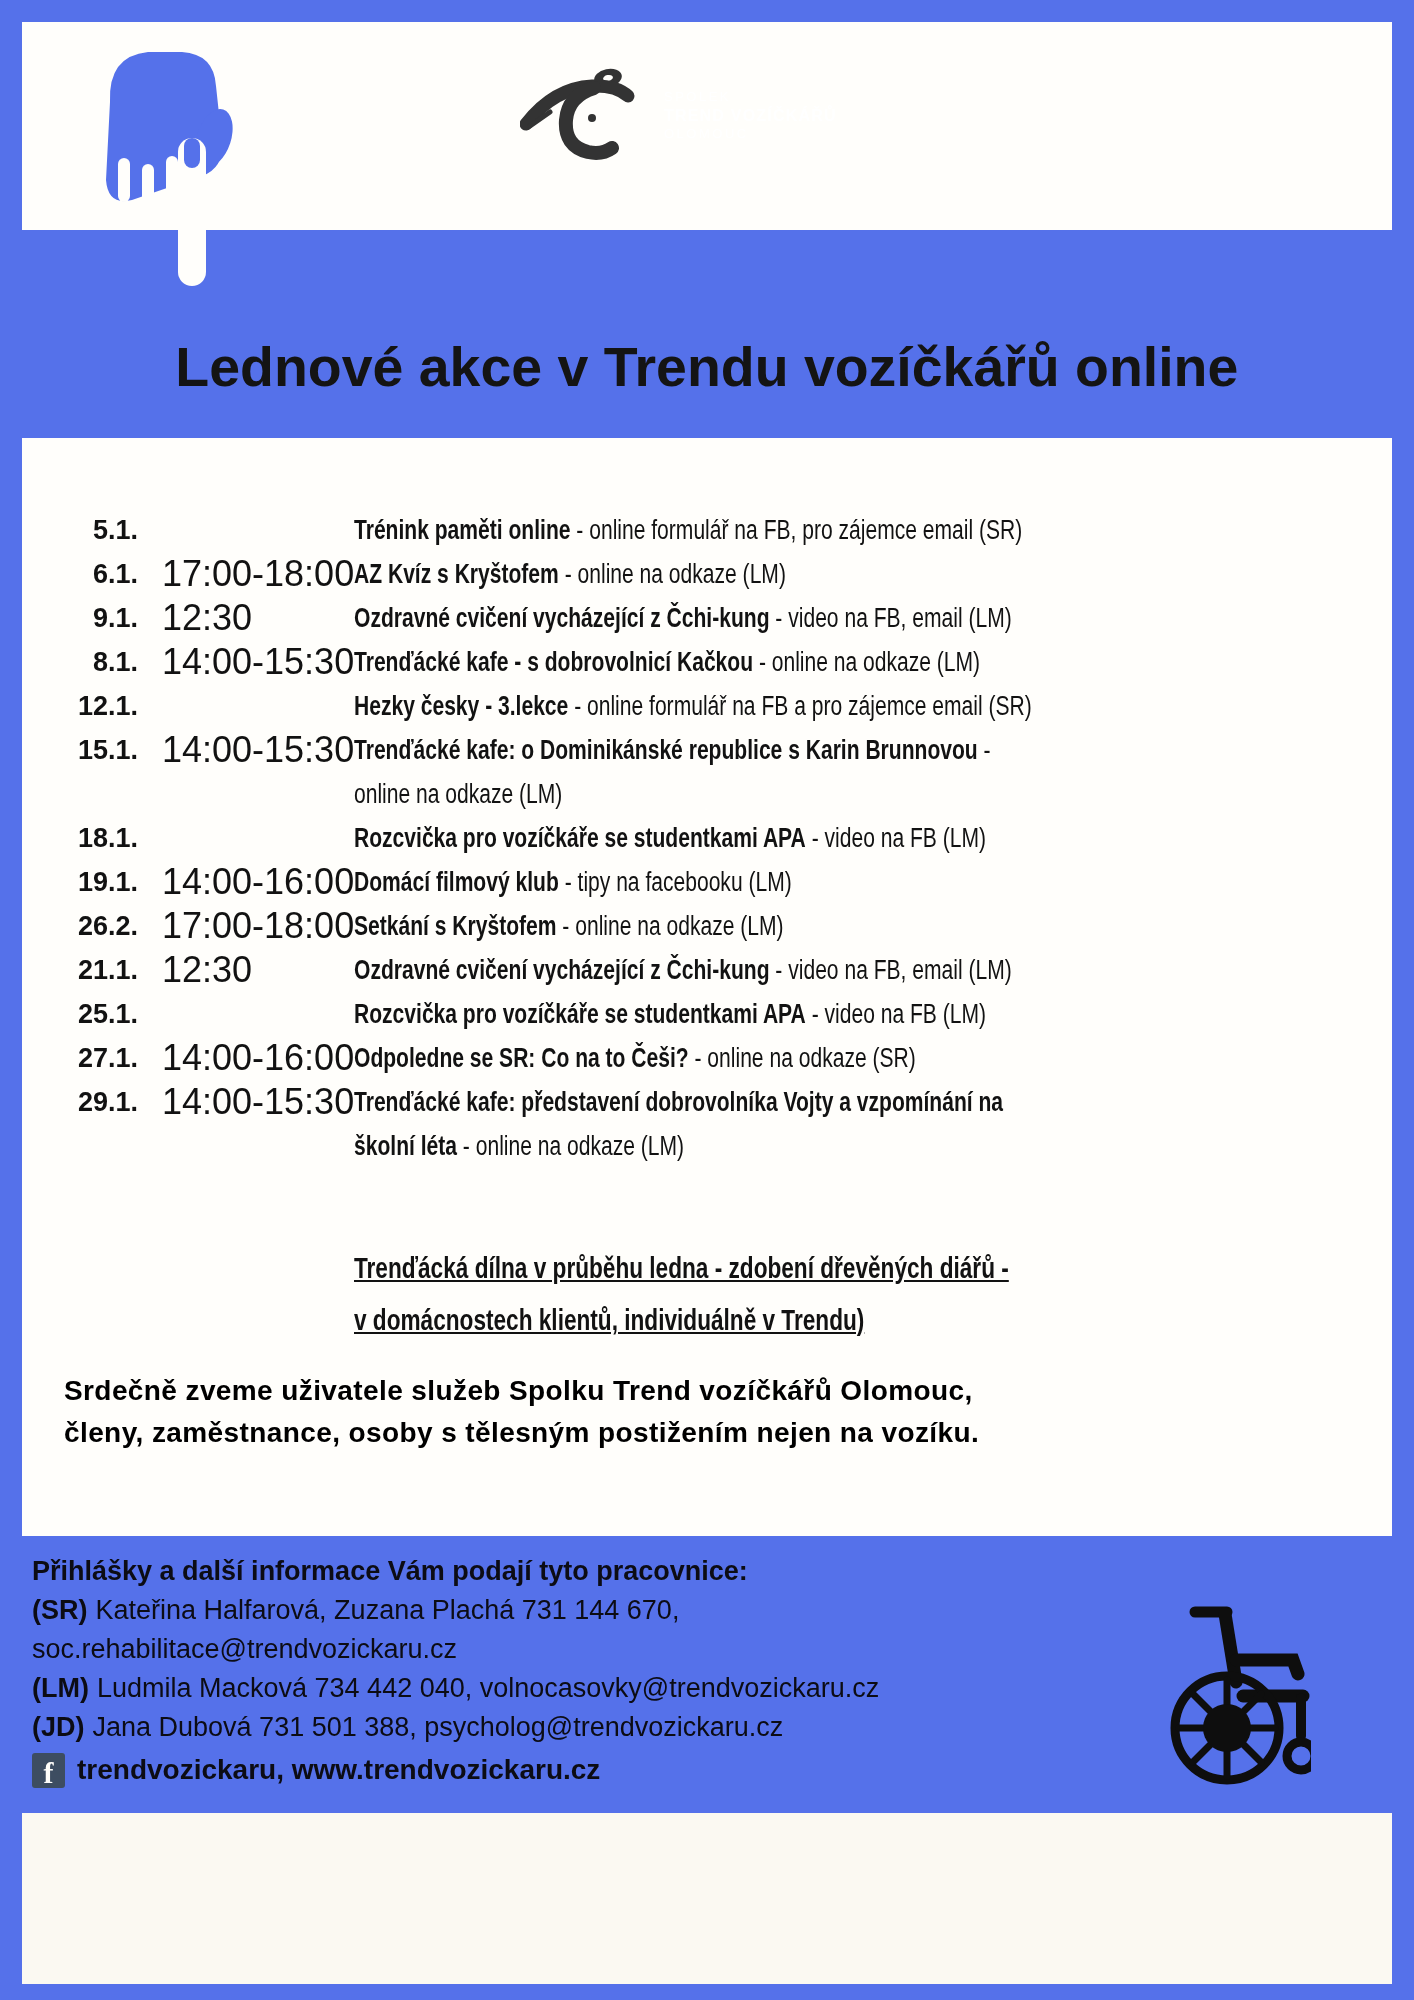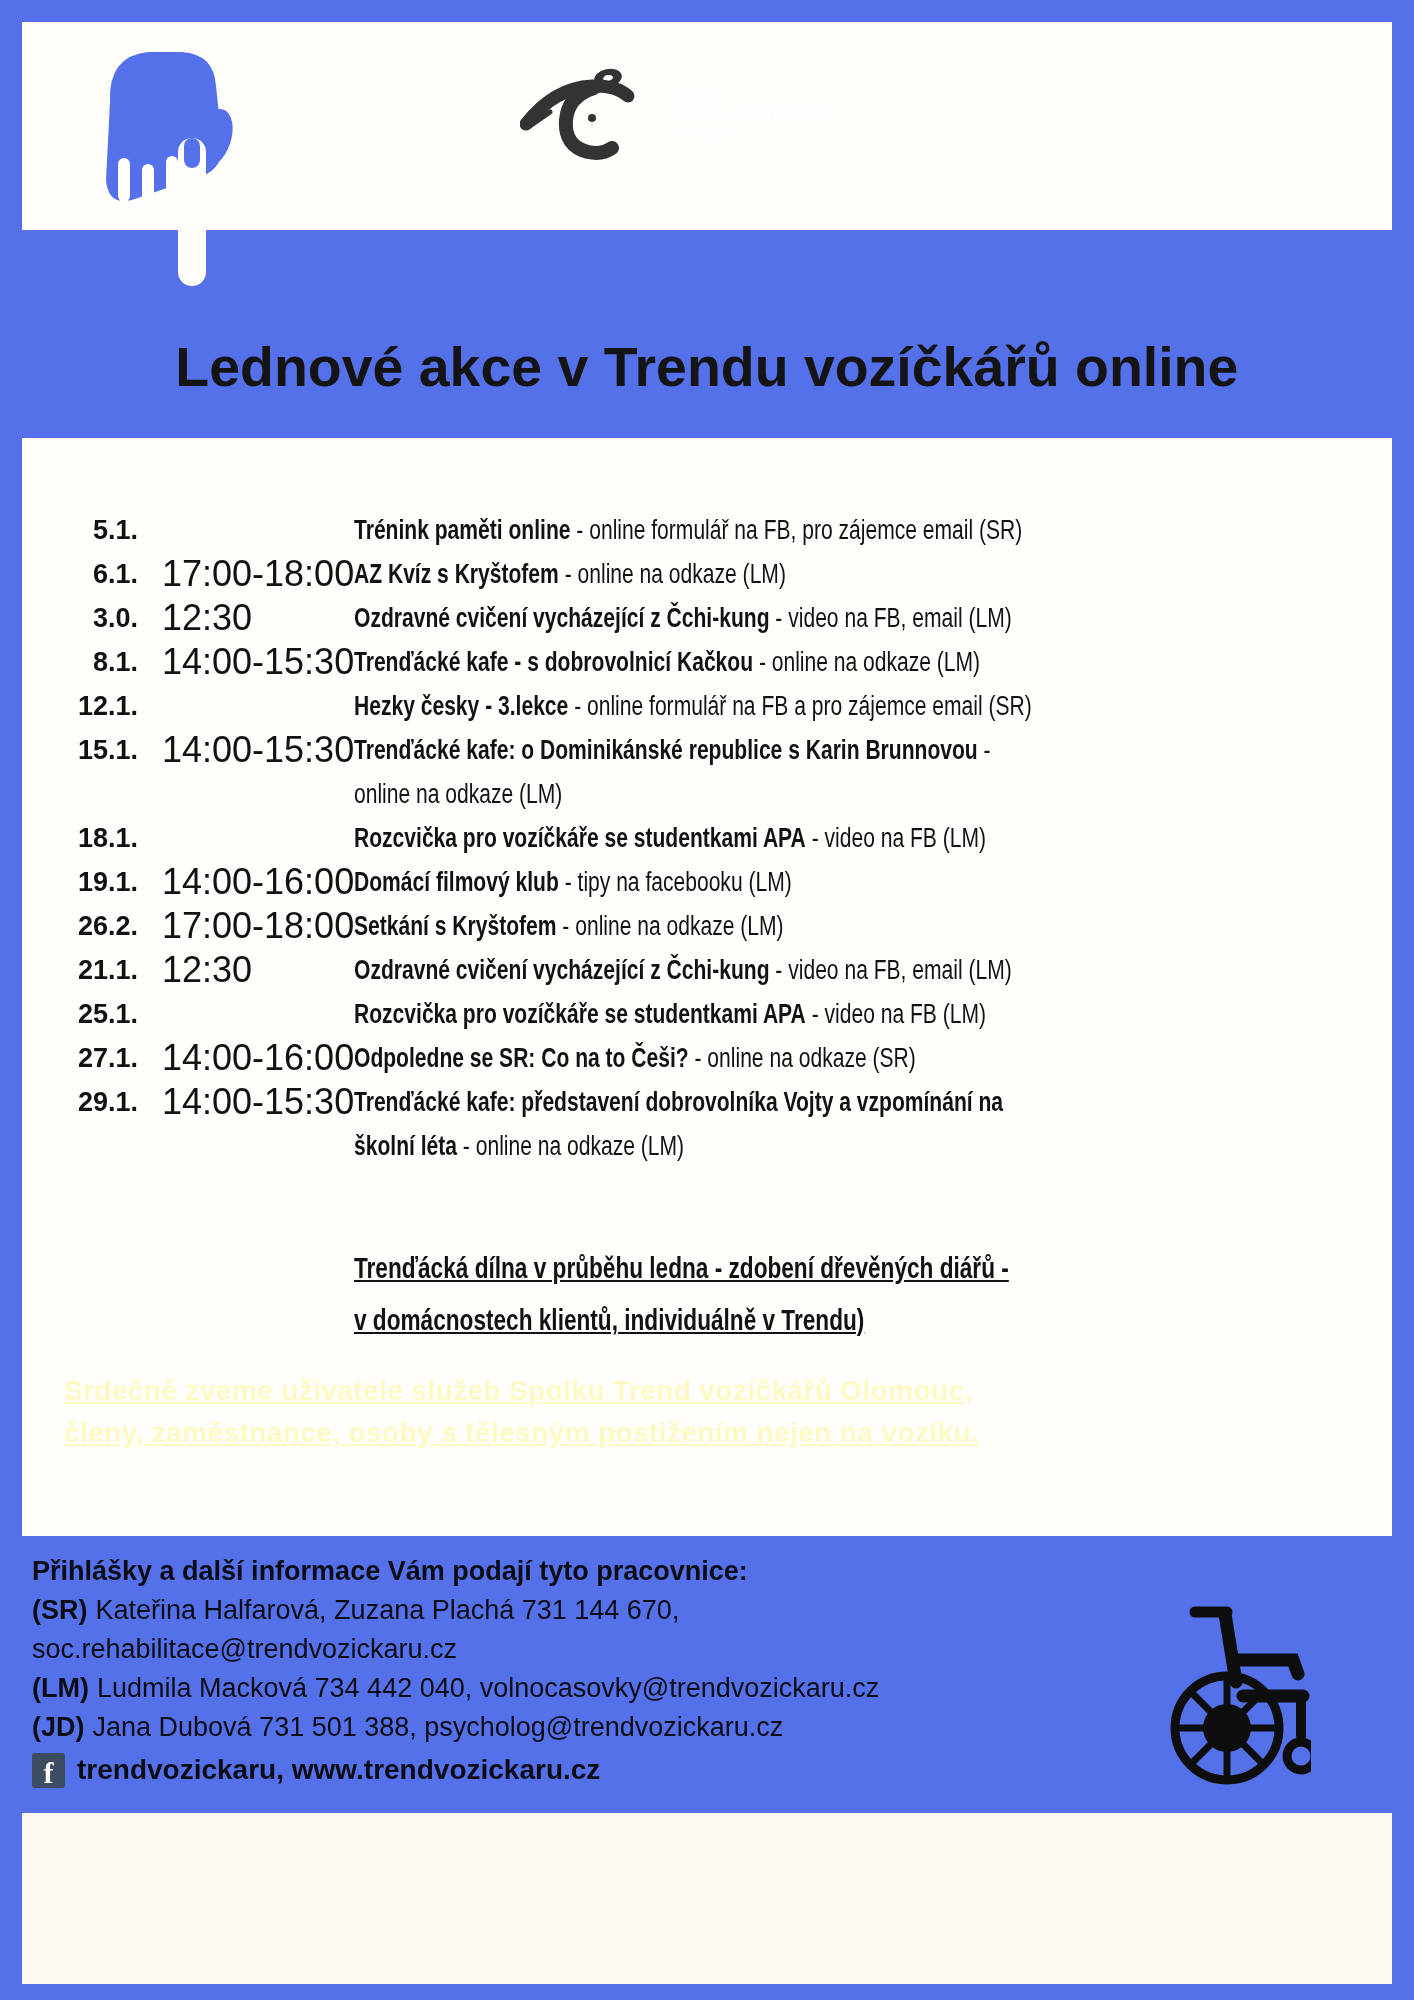--- a/index.html
+++ b/index.html
@@ -33,21 +33,21 @@
   .schedule .date{font-weight:bold; text-align:right; font-size:27px; white-space:nowrap;}
   .schedule .time{grid-column:3; font-size:36px; white-space:nowrap;}
   .schedule .desc{grid-column:4; font-size:27px;}
   .cond{display:inline-block; transform:scaleX(0.78); transform-origin:0 50%; white-space:nowrap;}
   .cond .b{font-weight:bold;}
 
   .workshop{position:absolute; left:354px; top:1242px;}
   .workshop .wline{height:52px; display:flex; align-items:center; font-size:29px; font-weight:bold;text-decoration:underline;}
   .cond2{display:inline-block; transform:scaleX(0.78); transform-origin:0 50%; white-space:nowrap;}
 
-  .invitation{position:absolute; left:64px; top:1370px; color:#fef9c3;text-decoration:underline;}
+  .invitation{position:absolute; left:64px; top:1370px; color:#000000;}
   .invitation .iline{height:42px; display:flex; align-items:center; font-size:28px; font-weight:bold; letter-spacing:0.4px; white-space:nowrap;}
 
   .contacts{position:absolute; left:32px; top:1552px; color:#0c0c14;}
   .contacts .cline{height:39px; display:flex; align-items:center; font-size:27px; white-space:nowrap;}
   .contacts .cline .pfx{font-weight:bold; margin-right:8px;}
   .contacts .heading{font-weight:bold;}
   .fb-row{display:flex; align-items:center; height:42px; margin-top:2px;}
   .fb-icon{
     width:33px; height:35px; border-radius:3px; background:#3d4d61; margin-right:12px;
     display:flex; align-items:flex-end; justify-content:center; overflow:hidden;
@@ -107,21 +107,21 @@
         <div class="date">5.1.</div>
         <div class="time"></div>
         <div class="desc"><span class="cond"><span class="b">Trénink paměti online</span><span class="n"> - online formulář na FB, pro zájemce email (SR)</span></span></div>
       </div>
       <div class="row">
         <div class="date">6.1.</div>
         <div class="time">17:00-18:00</div>
         <div class="desc"><span class="cond"><span class="b">AZ Kvíz s Kryštofem</span><span class="n"> - online na odkaze (LM)</span></span></div>
       </div>
       <div class="row">
-        <div class="date">3.0.</div>
+        <div class="date">9.1.</div>
         <div class="time">12:30</div>
         <div class="desc"><span class="cond"><span class="b">Ozdravné cvičení vycházející z Čchi-kung</span><span class="n"> - video na FB, email (LM)</span></span></div>
       </div>
       <div class="row">
         <div class="date">8.1.</div>
         <div class="time">14:00-15:30</div>
         <div class="desc"><span class="cond"><span class="b">Trenďácké kafe - s dobrovolnicí Kačkou</span><span class="n"> - online na odkaze (LM)</span></span></div>
       </div>
       <div class="row">
         <div class="date">12.1.</div>

